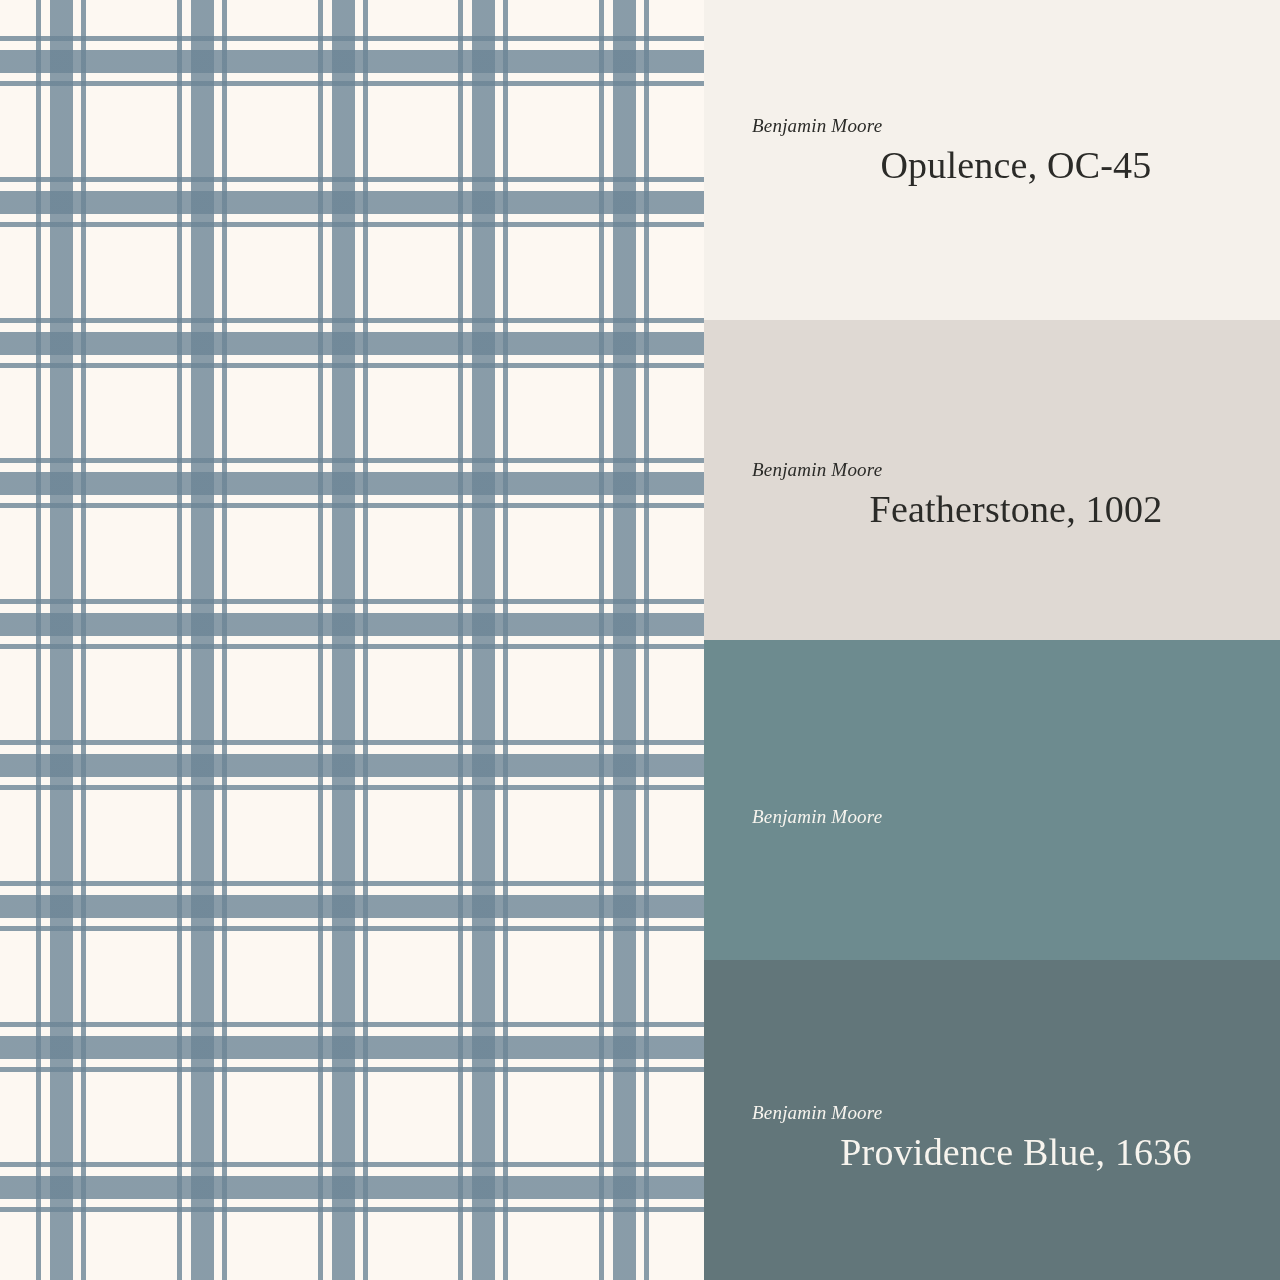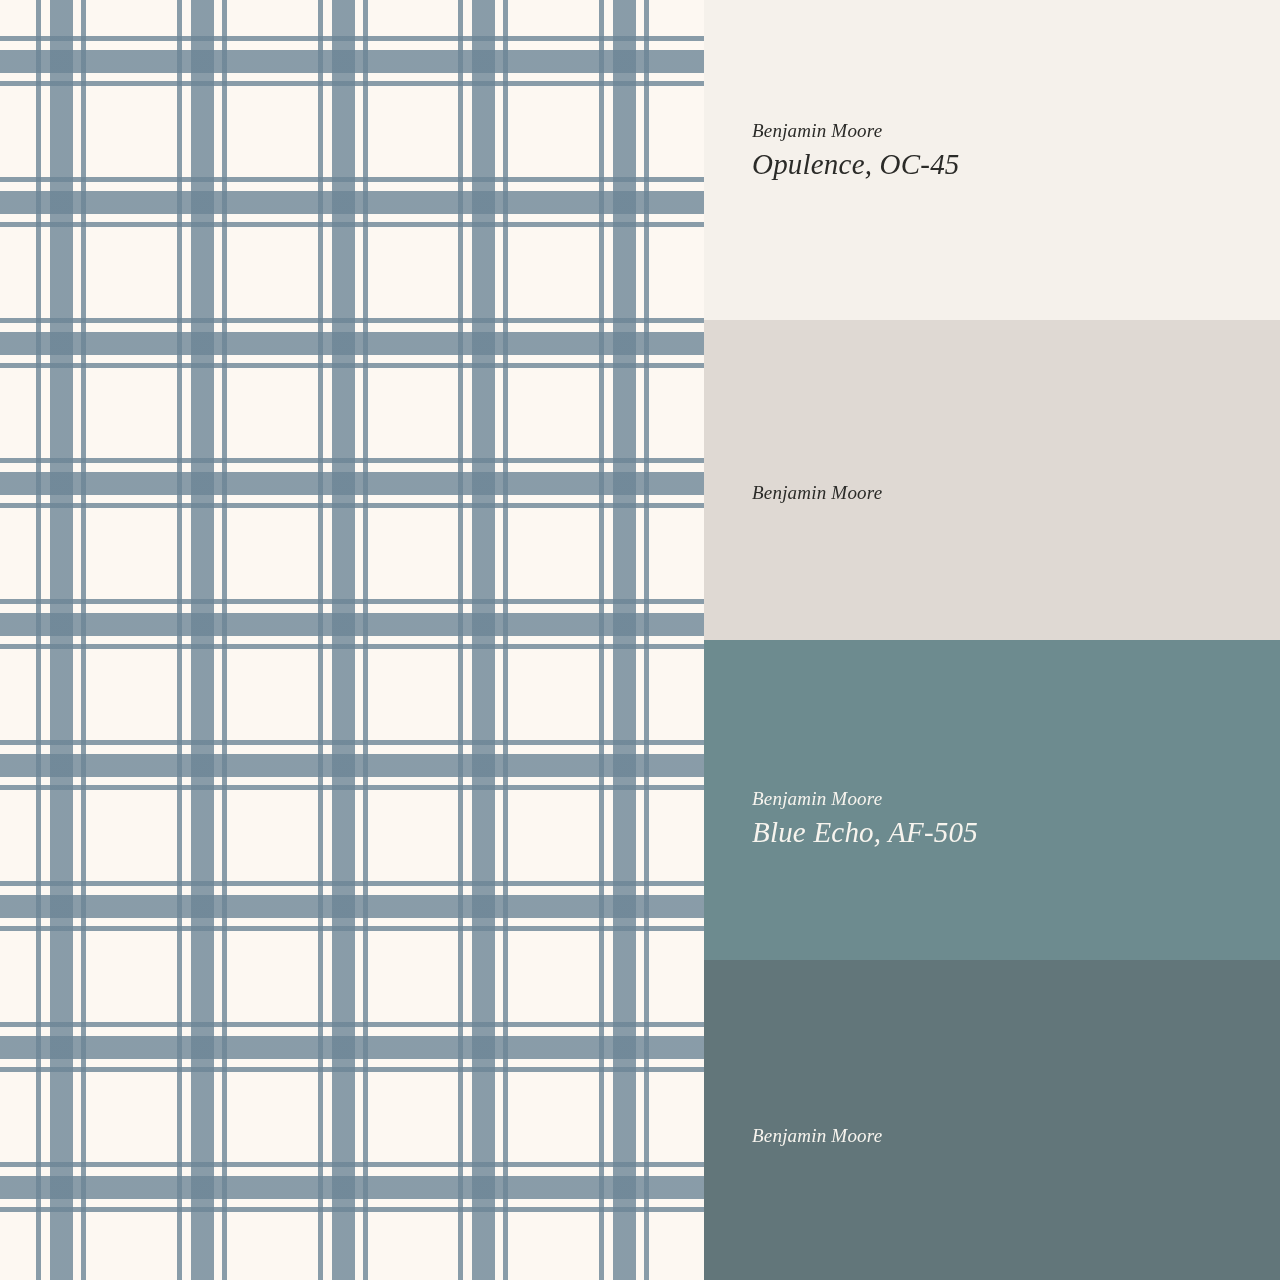--- a/index.html
+++ b/index.html
@@ -100,24 +100,24 @@
 
   .swatch-brand {
     font-style: italic;
     font-size: 19px;
     line-height: 1.25;
     letter-spacing: 0.2px;
     margin-bottom: 4px;
   }
 
   .swatch-name {
-    font-style: italic;
-    font-size: 29px;
+    font-size: 38px;
     line-height: 1.22;
     letter-spacing: 0.2px;
+    text-align: center;
   }
 
   
   .swatch-0 { height: 320px; }
   .swatch-1 { height: 320px; }
   .swatch-2 { height: 320px; }
   .swatch-3 { height: 320px; }
 
   
   .swatch-0 .swatch-text { margin-top: -18px; }
@@ -140,30 +140,31 @@
     <div class="swatch swatch-0" style="background-color: rgb(245, 241, 235); color: rgb(43, 43, 40);">
       <div class="swatch-text">
         <div class="swatch-brand">Benjamin Moore</div>
         <div class="swatch-name">Opulence, OC-45</div>
       </div>
     </div>
 
     <div class="swatch swatch-1" style="background-color: rgb(223, 217, 211); color: rgb(43, 43, 40);">
       <div class="swatch-text">
         <div class="swatch-brand">Benjamin Moore</div>
+        <div class="swatch-name">Featherstone, 1002</div>
       </div>
     </div>
 
     <div class="swatch swatch-2" style="background-color: rgb(109, 139, 143); color: rgb(247, 244, 238);">
       <div class="swatch-text">
         <div class="swatch-brand">Benjamin Moore</div>
-        <div class="swatch-name">Blue Echo, AF-505</div>
       </div>
     </div>
 
     <div class="swatch swatch-3" style="background-color: rgb(98, 118, 122); color: rgb(247, 244, 238);">
       <div class="swatch-text">
         <div class="swatch-brand">Benjamin Moore</div>
+        <div class="swatch-name">Providence Blue, 1636</div>
       </div>
     </div>
 
   </div>
 </div>
 
 </body></html>

